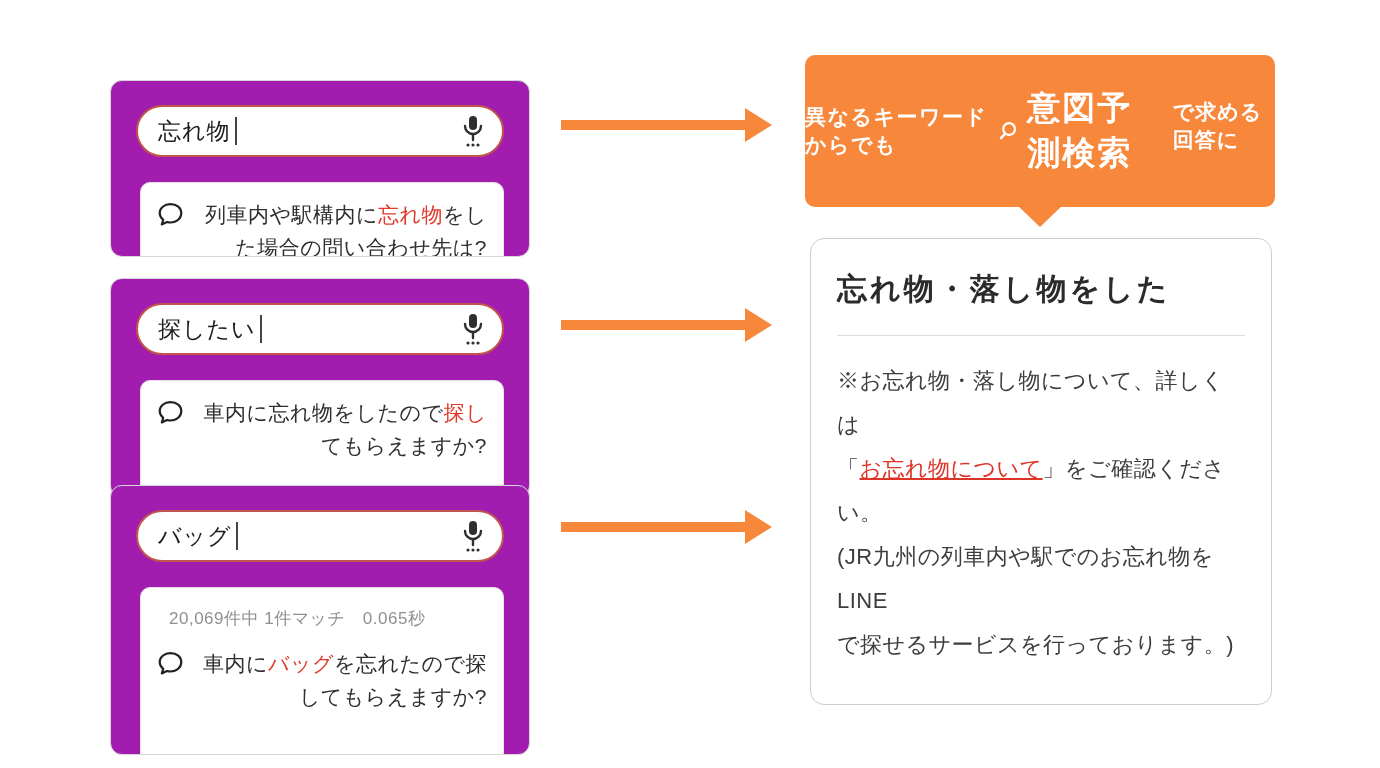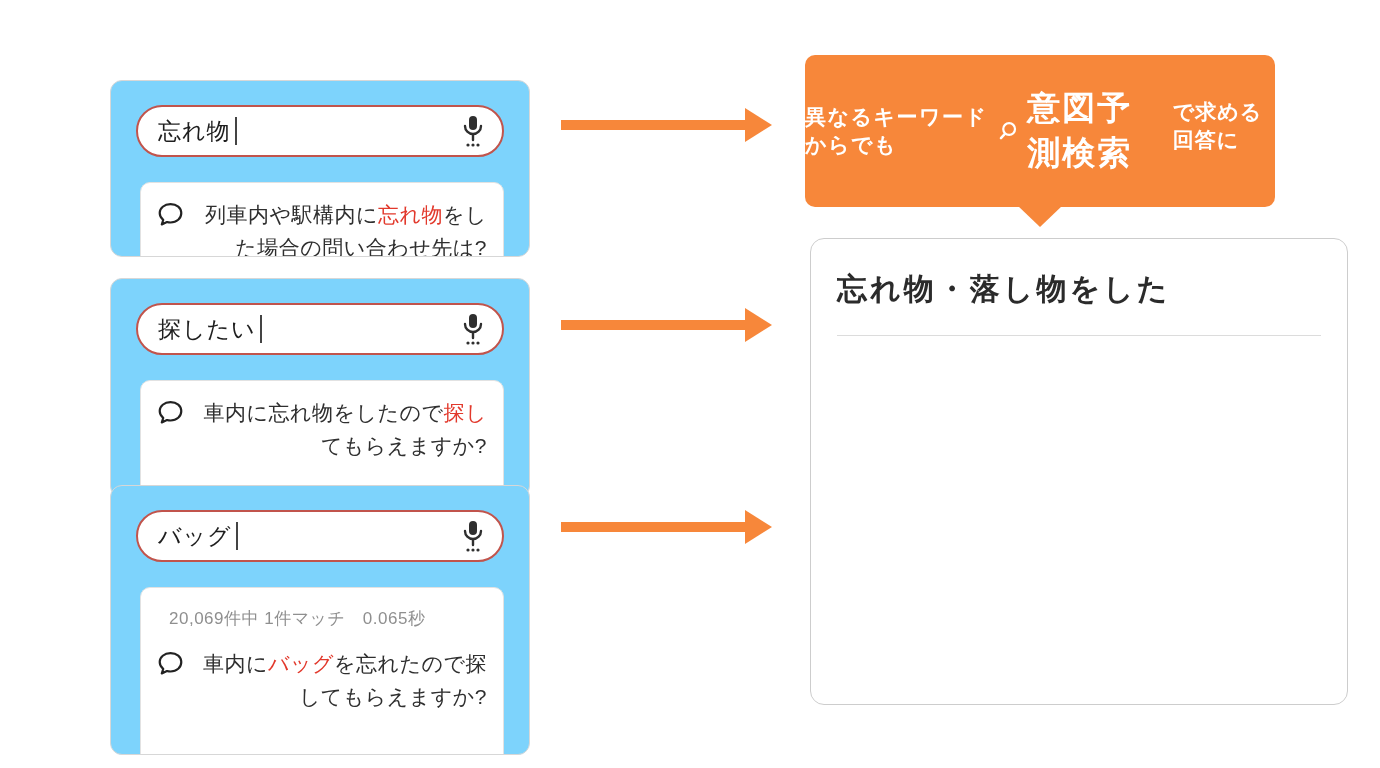--- a/index.html
+++ b/index.html
@@ -1,21 +1,21 @@
 <!DOCTYPE html>
 <html><head>
 <meta charset="utf-8">
 <style>
   * { margin:0; padding:0; box-sizing:border-box; }
   html,body { width:1380px; height:768px; background:#ffffff;
     font-family:"Liberation Sans", sans-serif; }
   .stage { position:relative; width:1380px; height:768px; overflow:hidden; }
 
   
-  .example-card { position:absolute; left:110px; width:420px; background:#7dd3fc;
+  .example-card { position:absolute; left:110px; width:420px; background:#a21caf;
     border:1.5px solid #d7d7d7; border-radius:12px; overflow:hidden; }
   .card-1 { top:80px;  height:177px; }
   .card-2 { top:278px; height:220px; }
   .card-3 { top:485px; height:270px; }
 
   .search-pill { margin:24px 25px 0 25px; height:52px; border:2px solid #c1544c;
     border-radius:27px; display:flex; align-items:center; padding:0 16px 0 20px;
     background:#fff; cursor:text; }
   .query-text { font-size:23px; color:#1e1e1e; letter-spacing:1px; }
   .text-cursor { display:inline-block; width:2px; height:28px; background:#444;
@@ -50,21 +50,21 @@
   .callout-line2 { display:flex; align-items:baseline; }
   .callout-line2 svg { align-self:center; margin-right:8px; }
   .callout-feature { font-size:33px; font-weight:bold; letter-spacing:2px; }
   .callout-suffix { font-size:21px; font-weight:bold; margin-left:8px;
     letter-spacing:1px; }
   .callout-pointer { position:absolute; left:1017px; top:205px; width:0; height:0;
     border-left:23px solid transparent; border-right:23px solid transparent;
     border-top:22px solid #f7873a; }
 
   
-  .result-panel { position:absolute; left:810px; top:238px; width:538px; height:467px;
+  .result-panel { position:absolute; left:810px; top:238px; width:462px; height:467px;
     background:#fff; border:1.5px solid #cdcdcd; border-radius:14px; overflow:hidden;
     padding:0 26px; }
   .result-title { margin-top:30px; font-size:30px; font-weight:bold; color:#2b2b2b;
     letter-spacing:3px; }
   .result-divider { border-bottom:1px solid #dcdcdc; margin-top:25px; }
   .result-body { margin-top:23px; font-size:22px; color:#3d3d3d; line-height:44px;
     letter-spacing:0.5px; }
   .result-link { color:#dd3428; text-decoration:underline; cursor:pointer; }
 </style>
 </head>
@@ -176,15 +176,24 @@
       </svg>
       <span class="callout-feature">意図予測検索</span>
       <span class="callout-suffix">で求める回答に</span>
     </div>
   </div>
   <div class="callout-pointer"></div>
 
   <div class="result-panel">
     <div class="result-title">忘れ物・落し物をした</div>
     <div class="result-divider"></div>
+    <div class="result-body">
+      <div class="para-1">
+        <span>※お忘れ物・落し物について、詳しくは</span><br>
+        <span>「</span><span class="result-link">お忘れ物について</span><span>」をご確認ください。</span><br>
+        <span>(JR九州の列車内や駅でのお忘れ物をLINE</span><br>
+        <span>で探せるサービスを行っております。)</span>
+      </div>
+
+    </div>
   </div>
 
 </div>
 
 </body></html>

